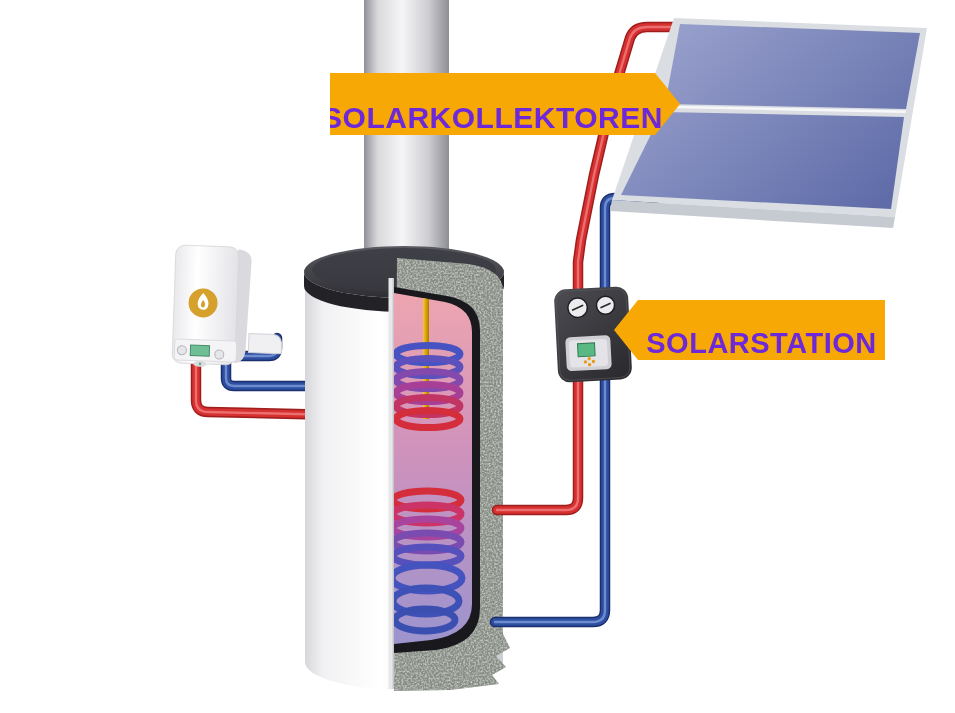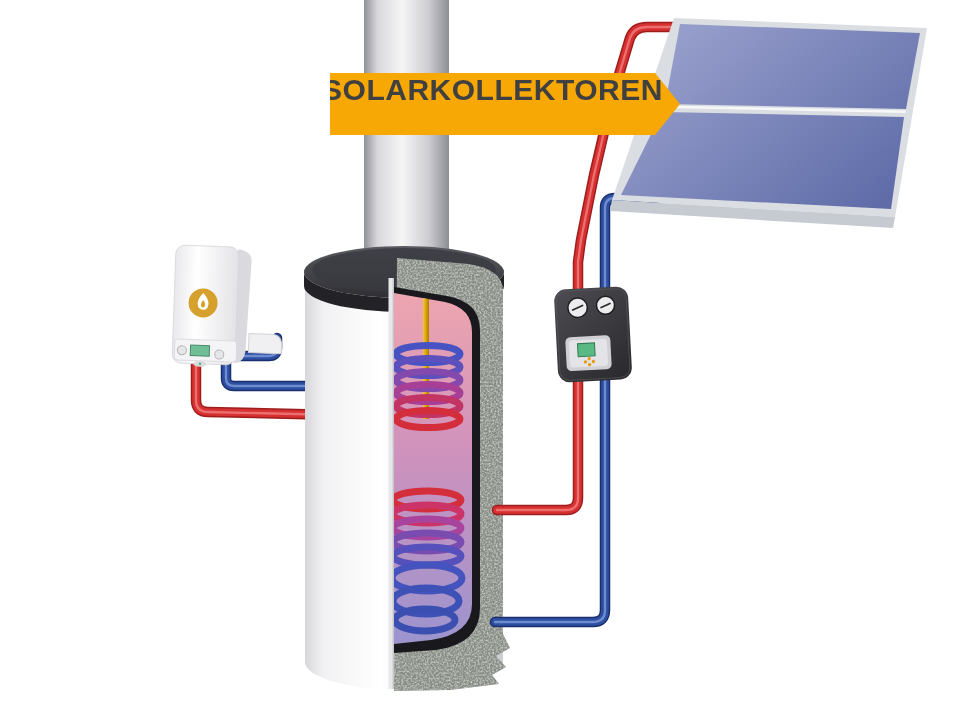--- a/index.html
+++ b/index.html
@@ -2,22 +2,22 @@
 <html><head>
 <meta charset="utf-8">
 <style>
   html,body{margin:0;padding:0;background:#ffffff;}
   .stage{
     position:relative;width:955px;height:713px;background:#ffffff;
     overflow:hidden;font-family:"Liberation Sans",sans-serif;
   }
   .scene{position:absolute;left:0;top:0;}
   .banner{
-    position:absolute;background:#F7A805;color:#404040;
-    display:flex;align-items:flex-start;justify-content:center;
+    position:absolute;background:#F7A805;color:#6d28d9;
+    display:flex;align-items:flex-end;justify-content:center;
     font-weight:700;letter-spacing:0.5px;white-space:nowrap;
     font-family:"Liberation Sans",sans-serif;
   }
   #banner-collectors{
     left:330px;top:73px;width:350px;height:62px;font-size:30px;
     clip-path:polygon(0 0, calc(100% - 25px) 0, 100% 50%, calc(100% - 25px) 100%, 0 100%);
     padding-right:25px;box-sizing:border-box;
   }
   #banner-station{
     left:614px;top:300px;width:271px;height:60px;font-size:29px;
@@ -220,14 +220,17 @@
       <rect x="192" y="345.5" width="19" height="10.5" fill="#6fbe95" stroke="#4a8a6a" stroke-width="1"></rect>
       <ellipse cx="202" cy="364" rx="6.5" ry="3" fill="#dcdce0"></ellipse>
       <circle cx="202" cy="364" r="1.3" fill="#5ab883"></circle>
     </g>
   </g>
 </svg>
 
 <div class="banner" id="banner-collectors">
   <span>SOLARKOLLEKTOREN</span>
 </div>
-
+<div class="banner" id="banner-station">
+  <span>SOLARSTATION</span>
 </div>
 
+</div>
+
 </body></html>

